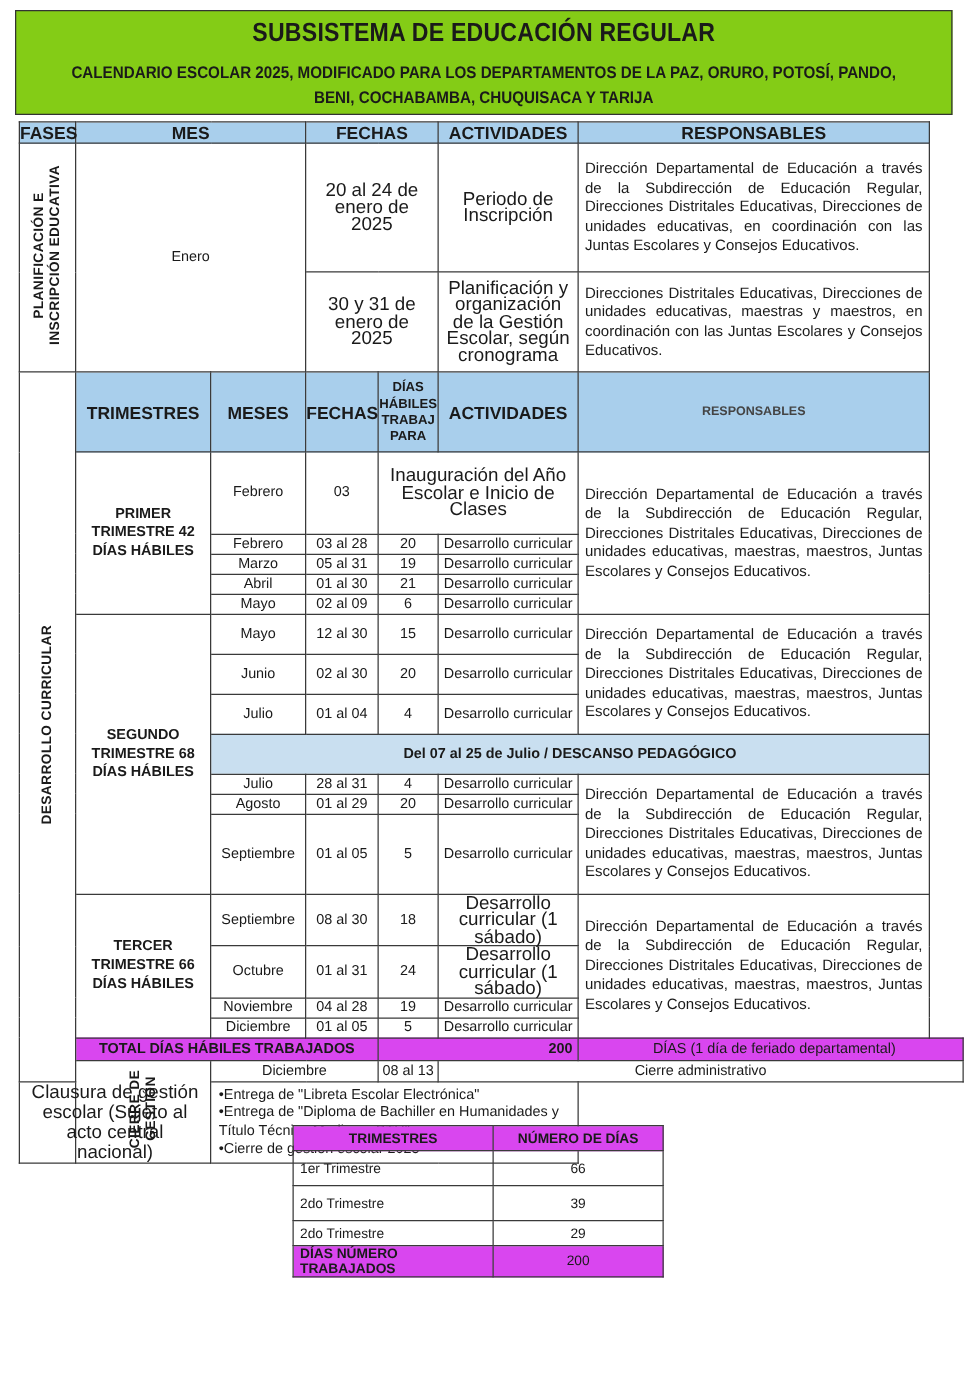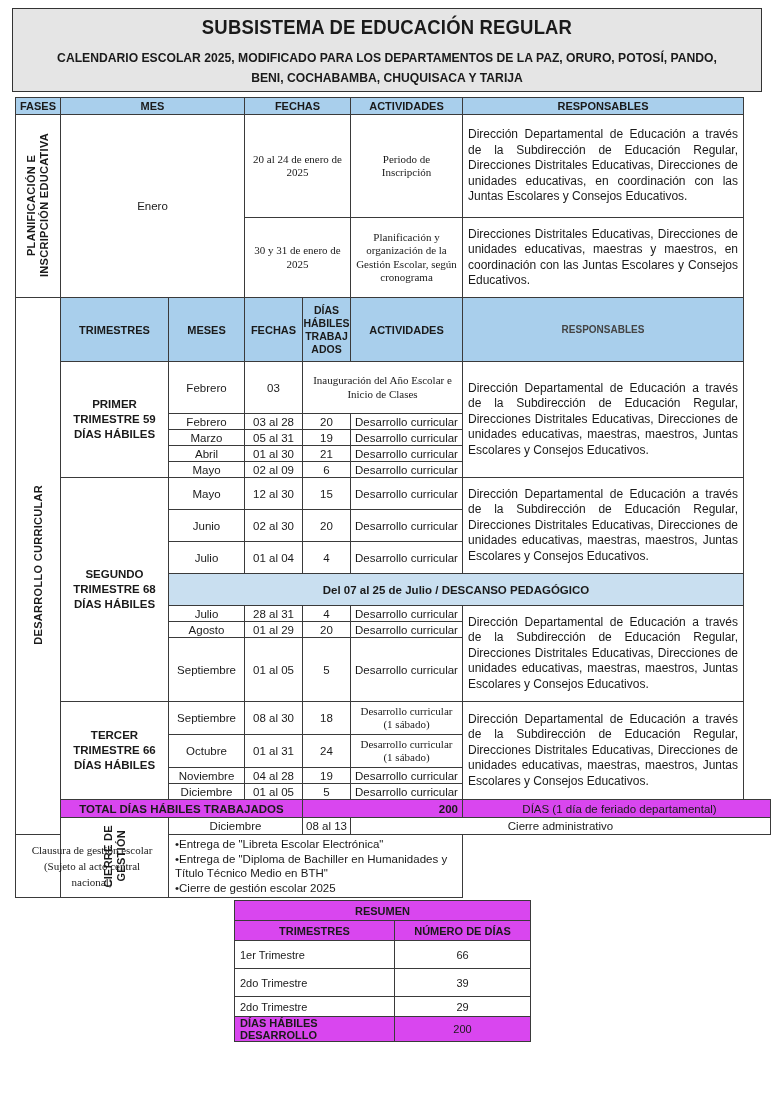--- a/index.html
+++ b/index.html
@@ -1,44 +1,44 @@
 <!DOCTYPE html>
 <html><head>
 <meta charset="utf-8">
 <style>
   * { box-sizing: border-box; margin: 0; padding: 0; }
   html, body { width: 778px; height: 1102px; background: #ffffff; overflow: hidden; }
   body { font-family: "Liberation Sans", sans-serif; color: #1a1a1a; position: relative; }
 
   .title-box {
     position: absolute; left: 12px; top: 8px; width: 750px; height: 84px;
-    border: 1.5px solid #333; background: #e5e5e5; text-align: center;
+    border: 1.5px solid #333; background: #84cc16; text-align: center;
   }
   .title-main {
     font-family: "Liberation Sans", sans-serif; font-weight: bold; font-size: 21px;
     margin-top: 6px; letter-spacing: 0.2px; transform: scaleX(0.88);
   }
   .title-sub {
     font-weight: bold; font-size: 13.5px; line-height: 20px; margin-top: 9px;
     transform: scaleX(0.9);
   }
 
   table { border-collapse: collapse; table-layout: fixed; }
   td, th { border: 1px solid #3a3a3a; font-size: 11.5px; text-align: center; vertical-align: middle; font-weight: normal; }
-  th, .hdr { background: #a9cfec; font-weight: bold; font-size: 11px; }
+  th, .hdr { background: #a9cfec; font-weight: bold; font-size: 14px; }
   .blue { background: #d946ef; }
 
   #main-table { position: absolute; left: 15px; top: 97px; width: 756px; }
   .justify { text-align: justify; text-align-last: left; padding: 2px 5px; line-height: 15.5px; font-size: 12px; }
   .vert {
     writing-mode: vertical-rl; transform: rotate(180deg);
     font-weight: bold; font-size: 11px; letter-spacing: 0.3px; white-space: pre-line; line-height: 13px;
   }
   .bold { font-weight: bold; }
-  .small { font-size: 11px; line-height: 13.5px; font-family: Liberation Serif, serif; }
+  .small { font-size: 15px; line-height: 13.5px; }
   .desc-row td { font-weight: bold; background: #c9dff0; font-size: 11.5px; }
   .bullets { text-align: left; padding: 2px 6px; line-height: 14.5px; font-size: 11.5px; }
   .bullets div::before { content: "\2022 "; }
 
   #summary-table { position: absolute; left: 234px; top: 900px; width: 296px; }
   #summary-table td { font-size: 11px; height: 20px; }
   #summary-table .l { text-align: left; padding-left: 5px; }
   #summary-table .tall td { height: 28px; }
 </style>
 </head>
@@ -84,27 +84,27 @@
     <td colspan="2" class="small" style="padding:0 8px">30 y 31 de enero de 2025</td>
     <td class="small" style="padding:0 4px">Planificación y organización de la Gestión Escolar, según cronograma</td>
     <td class="justify">Direcciones Distritales Educativas, Direcciones de unidades educativas, maestras y maestros, en coordinación con las Juntas Escolares y Consejos Educativos.</td>
   </tr>
 
   <tr style="height:64px">
     <td rowspan="19"><span class="vert">DESARROLLO CURRICULAR</span></td>
     <td class="hdr">TRIMESTRES</td>
     <td class="hdr">MESES</td>
     <td class="hdr">FECHAS</td>
-    <td class="hdr" style="font-size:10.5px;line-height:13px">DÍAS HÁBILES TRABAJ ADOS</td>
+    <td class="hdr" style="font-size:10.5px;line-height:13px">DÍAS HÁBILES TRABAJ PARA</td>
     <td class="hdr">ACTIVIDADES</td>
     <td class="hdr" style="font-size:10px;color:#444">RESPONSABLES</td>
   </tr>
 
   <tr style="height:32px">
-    <td rowspan="5" class="bold" style="padding:0 6px;line-height:15px">PRIMER TRIMESTRE 59 DÍAS HÁBILES</td>
+    <td rowspan="5" class="bold" style="padding:0 6px;line-height:15px">PRIMER TRIMESTRE 42 DÍAS HÁBILES</td>
     <td>Febrero</td>
     <td>03</td>
     <td colspan="2" class="small" style="padding:12px 2px">Inauguración del Año Escolar e Inicio de Clases</td>
     <td rowspan="5" class="justify">Dirección Departamental de Educación a través de la Subdirección de Educación Regular, Direcciones Distritales Educativas, Direcciones de unidades educativas, maestras, maestros, Juntas Escolares y Consejos Educativos.</td>
   </tr>
   <tr style="height:16px">
     <td>Febrero</td>
     <td>03 al 28</td>
     <td>20</td>
     <td>Desarrollo curricular</td>
@@ -221,37 +221,34 @@
   </tr>
 </tbody>
   </table>
 
 <table id="summary-table">
   <colgroup>
     <col style="width:160px">
     <col style="width:136px">
   </colgroup>
   <tbody>
-      <tr class="blue">
-    <td colspan="2" class="bold">RESUMEN</td>
-  </tr>
   <tr class="blue">
     <td class="bold">TRIMESTRES</td>
     <td class="bold">NÚMERO DE DÍAS</td>
   </tr>
   <tr class="tall">
     <td class="l">1er Trimestre</td>
     <td>66</td>
   </tr>
   <tr class="tall">
     <td class="l">2do Trimestre</td>
     <td>39</td>
   </tr>
   <tr>
     <td class="l">2do Trimestre</td>
     <td>29</td>
   </tr>
   <tr class="blue">
-    <td class="l bold">DÍAS HÁBILES DESARROLLO</td>
+    <td class="l bold">DÍAS NÚMERO TRABAJADOS</td>
     <td>200</td>
   </tr>
 </tbody>
   </table>
 
 </body></html>

